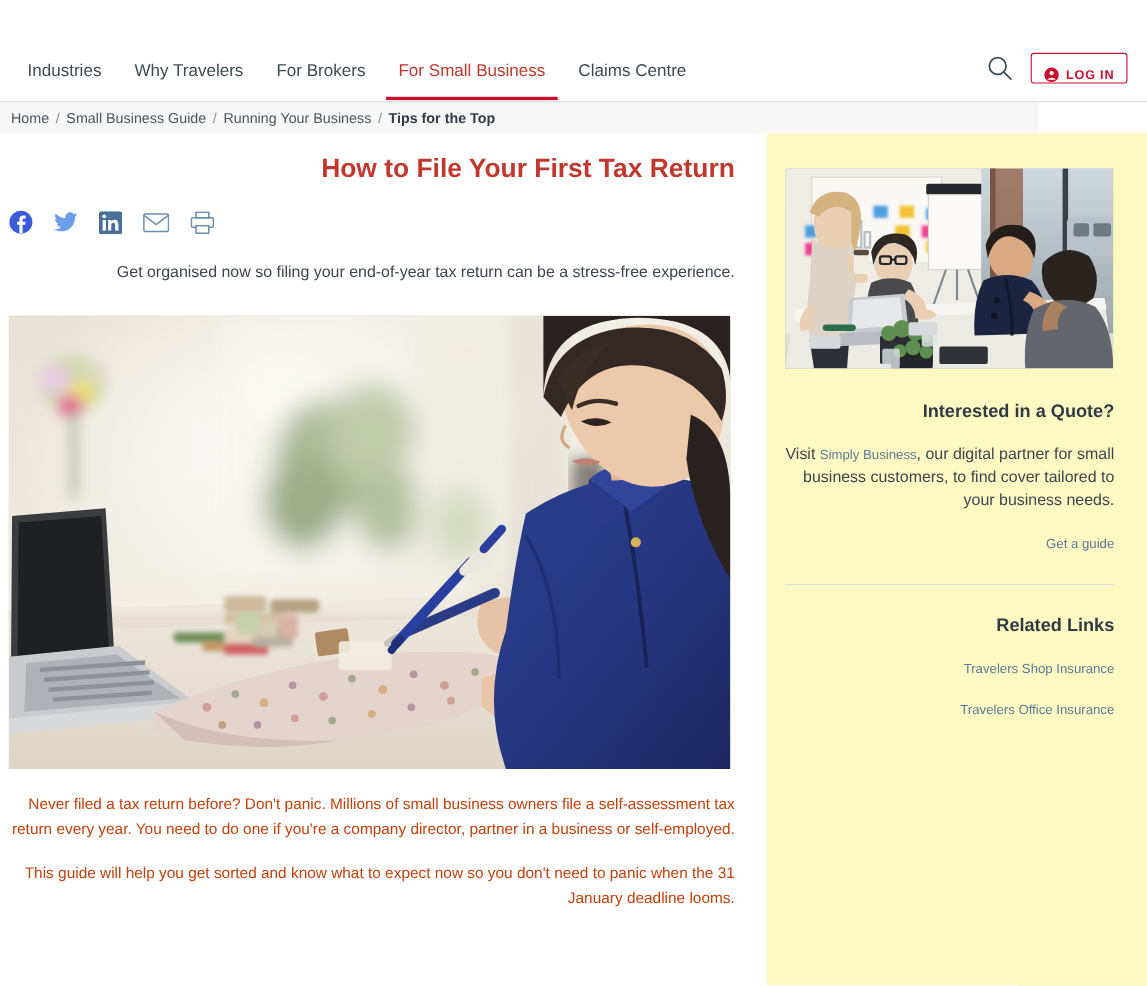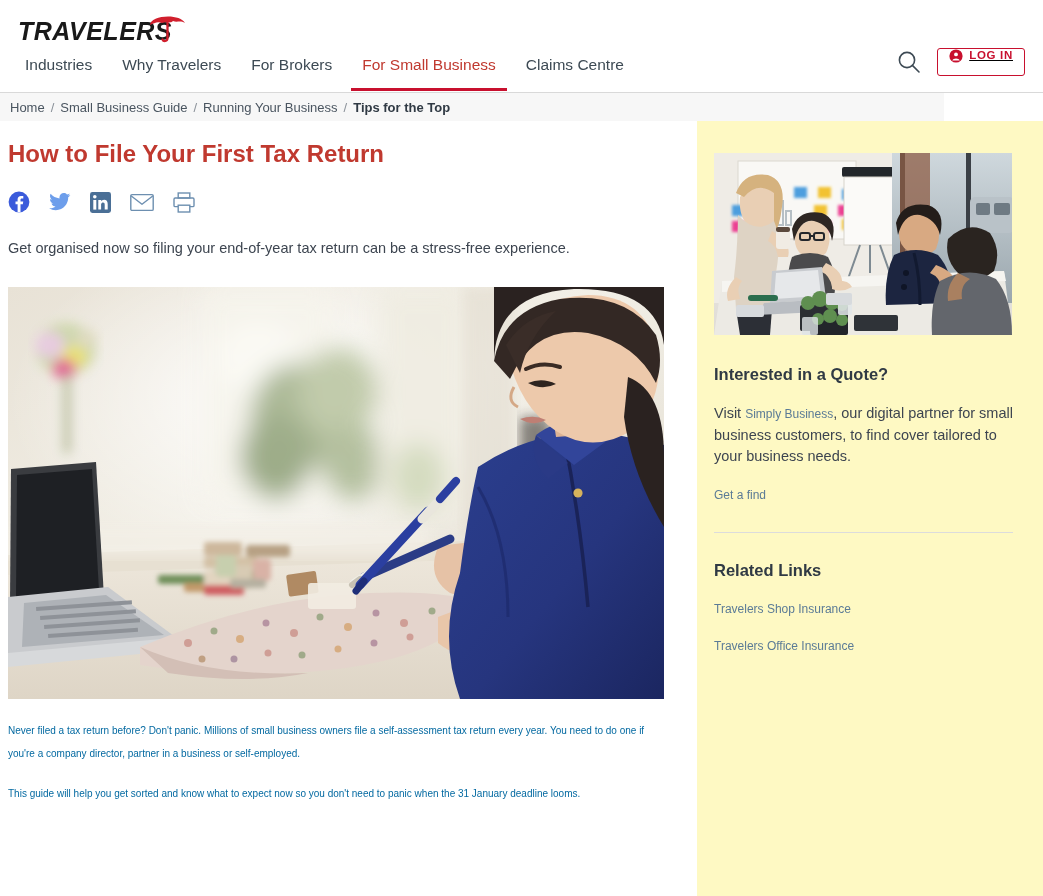--- a/index.html
+++ b/index.html
@@ -76,25 +76,24 @@
     width: 28px; height: 28px;
     cursor: pointer;
     display: flex; align-items: center; justify-content: center;
   }
   .login-btn {
     border: 1px solid #c8102e;
     border-radius: 3px;
     height: 28px;
     padding: 0 11px;
     display: flex;
-    align-items: flex-start;
+    align-items: flex-end;
     gap: 6px;
     cursor: pointer;
     background: #fff;
-    text-decoration: underline;
   }
   .login-label {
     color: #c8102e;
     font-size: 11.5px;
     font-weight: bold;
     letter-spacing: 0.7px;
   }
 
   
   .breadcrumb {
@@ -105,21 +104,21 @@
     align-items: center;
     padding-left: 10px;
     font-size: 13px;
     color: #4a5560;
   }
   .crumb { cursor: pointer; }
   .crumb.current { font-weight: bold; color: #303a44; cursor: default; }
   .crumb-sep { margin: 0 6px; color: #8a9199; }
 
   
-  .page { position: relative; width: 1043px; height: 775px; }
+  .page { position: relative; width: 1043px; height: 775px; text-align: right; }
 
   .main-col {
     position: absolute;
     left: 8px; top: 18px;
     width: 660px;
   }
 
   .article-title {
     color: #c0392f;
     font-size: 24px;
@@ -147,22 +146,22 @@
   .hero-img {
     width: 656px;
     height: 412px;
     position: relative;
     overflow: hidden;
     background: #cfcac2;
     margin-bottom: 20px;
   }
 
   .body-para {
-    font-size: 10px;
-    color: #0369a1;
+    font-size: 14px;
+    color: #c2410c;
     line-height: 23px;
     margin-bottom: 17px;
   }
 
   
   .sidebar {
     position: absolute;
     left: 697px; top: 0;
     width: 346px;
     height: 775px;
@@ -201,27 +200,20 @@
     border-top: 1px solid #dcdcdc;
     margin: 26px 0 28px 0;
   }
   .related-list .side-link { margin-bottom: 16px; }
 </style>
 </head>
 <body>
 
 <div class="header">
 
-  <div class="logo-wrap">
-    <div class="logo-text">TRAVELERS</div>
-    <svg class="umbrella" viewBox="0 0 42 34">
-      <path d="M3 15 C3 5, 33 3, 38 13 C33 10, 30 13, 26 11 C23 14, 19 11, 15 13 C11 11, 7 13, 3 15 Z" fill="#d11f2d"></path>
-      <path d="M20.5 13 L20.5 28 C20.5 31.5, 16.5 32, 15.5 29.5" stroke="#d11f2d" stroke-width="2.3" fill="none" stroke-linecap="round"></path>
-    </svg>
-  </div>
 
   <nav class="nav">
     <div class="nav-item">Industries</div>
     <div class="nav-item">Why Travelers</div>
     <div class="nav-item">For Brokers</div>
     <div class="nav-item active">For Small Business</div>
     <div class="nav-item">Claims Centre</div>
   </nav>
 
   <div class="header-right">
@@ -574,21 +566,21 @@
         <rect x="112" y="140" width="26" height="12" rx="2" fill="#d7dadd"></rect>
         <rect x="22" y="152" width="28" height="12" rx="2" fill="#d7dadd"></rect>
         <rect x="34" y="142" width="30" height="6" rx="3" fill="#2b6e4e"></rect>
       </svg>
     </div>
 
     <h2 class="side-heading">Interested in a Quote?</h2>
 
     <p class="side-para"><span>Visit </span><span class="side-link inline">Simply Business</span><span>, our digital partner for small business customers, to find cover tailored to your business needs.</span></p>
 
-    <a class="side-link">Get a find</a>
+    <a class="side-link">Get a guide</a>
 
     <div class="side-divider"></div>
 
     <h2 class="side-heading">Related Links</h2>
 
     <div class="related-list">
       <a class="side-link">Travelers Shop Insurance</a>
       <a class="side-link">Travelers Office Insurance</a>
     </div>
   </aside>

